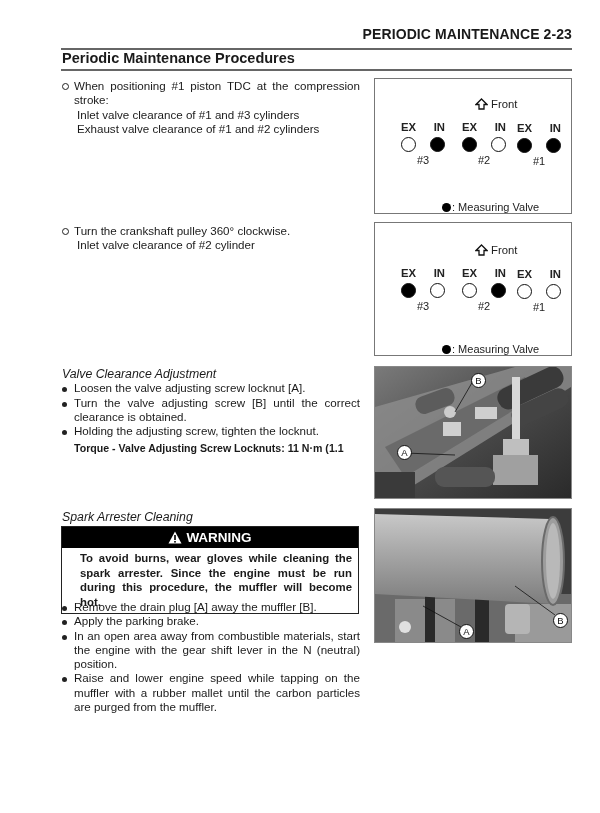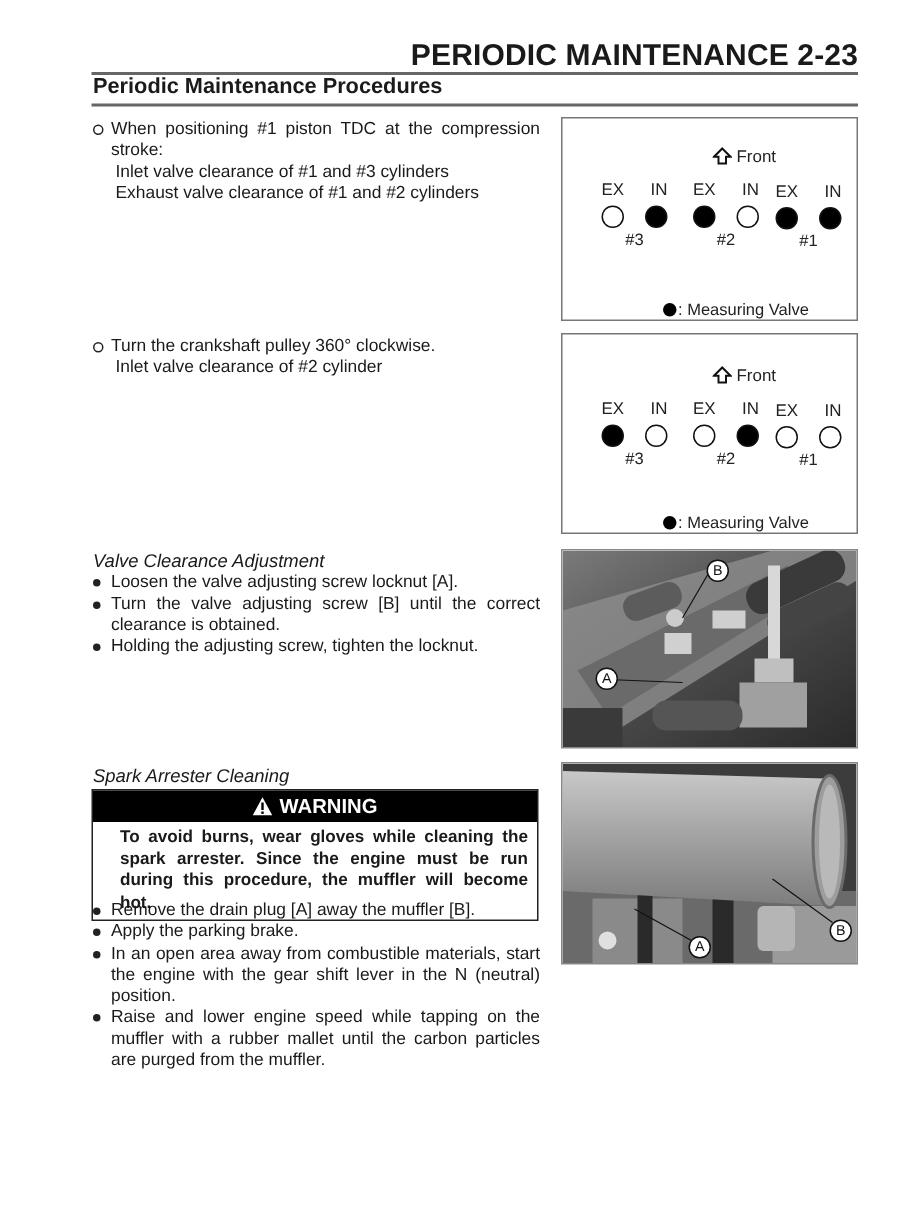--- a/index.html
+++ b/index.html
@@ -3,21 +3,21 @@
 <meta charset="utf-8">
 <style>
   html, body { margin: 0; padding: 0; }
   body {
     width: 600px; height: 813px; background: #ffffff; position: relative; overflow: hidden;
     font-family: "Liberation Sans", sans-serif; color: #1a1a1a;
   }
   .abs { position: absolute; }
   .page-header {
     left: 61px; width: 511px; top: 26px; text-align: right;
-    font-weight: bold; font-size: 20px; letter-spacing: 0.1px;
+    font-weight: bold; font-size: 14px; letter-spacing: 0.1px;
   }
   .rule { left: 61px; width: 511px; height: 1.5px; background: #666; }
   .section-title { left: 62px; top: 50px; font-weight: bold; font-size: 14.5px; }
   .text { font-size: 11.6px; line-height: 14.3px; }
   .col-text { left: 62px; width: 298px; }
   .justify { text-align: justify; text-align-last: left; }
   .item { position: relative; padding-left: 12px; }
   .item .mk { position: absolute; left: 0; top: 0; }
   .mk-circle { display: inline-block; width: 5px; height: 5px; border: 1px solid #222; border-radius: 50%; margin-top: 4px; }
   .mk-dot { display: inline-block; width: 5px; height: 5px; background: #222; border-radius: 50%; margin-top: 5px; }
@@ -26,21 +26,21 @@
   .torque { font-weight: bold; font-size: 10.6px; line-height: 14px; padding-left: 12px; }
   .torque .cont { padding-left: 78px; }
 
   .diagram {
     left: 374px; width: 196px; border: 1px solid #777; background: #fff;
     font-size: 11px; color: #222;
   }
   .diagram .front { position: absolute; left: 100px; top: 19px; font-size: 11.3px; }
   .diagram .front svg { vertical-align: -2px; margin-right: 3px; }
   .cyl { position: absolute; width: 44px; text-align: center; }
-  .cyl .labels { display: flex; justify-content: space-between; font-size: 11.3px; }
+  .cyl .labels { display: flex; justify-content: space-between; font-size: 11.3px; font-weight: bold; }
   .cyl .circles { display: flex; justify-content: space-between; margin-top: 4px; }
   .valve { width: 15px; height: 15px; border-radius: 50%; border: 1px solid #111; box-sizing: border-box; }
   .valve.filled { background: #000; }
   .cyl .num { margin-top: 2px; font-size: 11px; }
   .legend { position: absolute; left: 50px; bottom: 0; font-size: 11px; padding-left: 17px; }
   .legend .ld { display: inline-block; width: 9px; height: 9px; background: #000; border-radius: 50%; vertical-align: -1px; margin-right: 1px; }
 
   .photo { left: 374px; width: 196px; border: 1px solid #888; overflow: hidden; }
   .callout {
     position: absolute; width: 13px; height: 13px; border: 1px solid #111; border-radius: 50%;
@@ -160,20 +160,21 @@
   </div>
   <div class="legend"><span class="ld"></span><span>: Measuring Valve</span></div>
 </div>
 
 <div class="abs text col-text" style="top:367px;">
   <div class="italic-head">Valve Clearance Adjustment</div>
   <div class="item"><span class="mk"><span class="mk-dot"></span></span><span>Loosen the valve adjusting screw locknut [A].</span></div>
   <div class="item justify"><span class="mk"><span class="mk-dot"></span></span><span>Turn the valve adjusting screw [B] until the correct clearance is obtained.</span></div>
   <div class="item"><span class="mk"><span class="mk-dot"></span></span><span>Holding the adjusting screw, tighten the locknut.</span></div>
   <div class="torque" style="margin-top:3px;">
+    <div>Torque - Valve Adjusting Screw Locknuts: 11 N·m (1.1</div>
   </div>
 </div>
 
 <div class="abs photo" style="top:366px; height:131px;">
   <svg width="196" height="131" viewBox="0 0 196 131">
     <defs>
       <linearGradient id="g1" x1="0" y1="0" x2="1" y2="1">
           <stop offset="0" stop-color="#7a7a7a"></stop>
           <stop offset="0.5" stop-color="#4a4a4a"></stop>
           <stop offset="1" stop-color="#2a2a2a"></stop>

